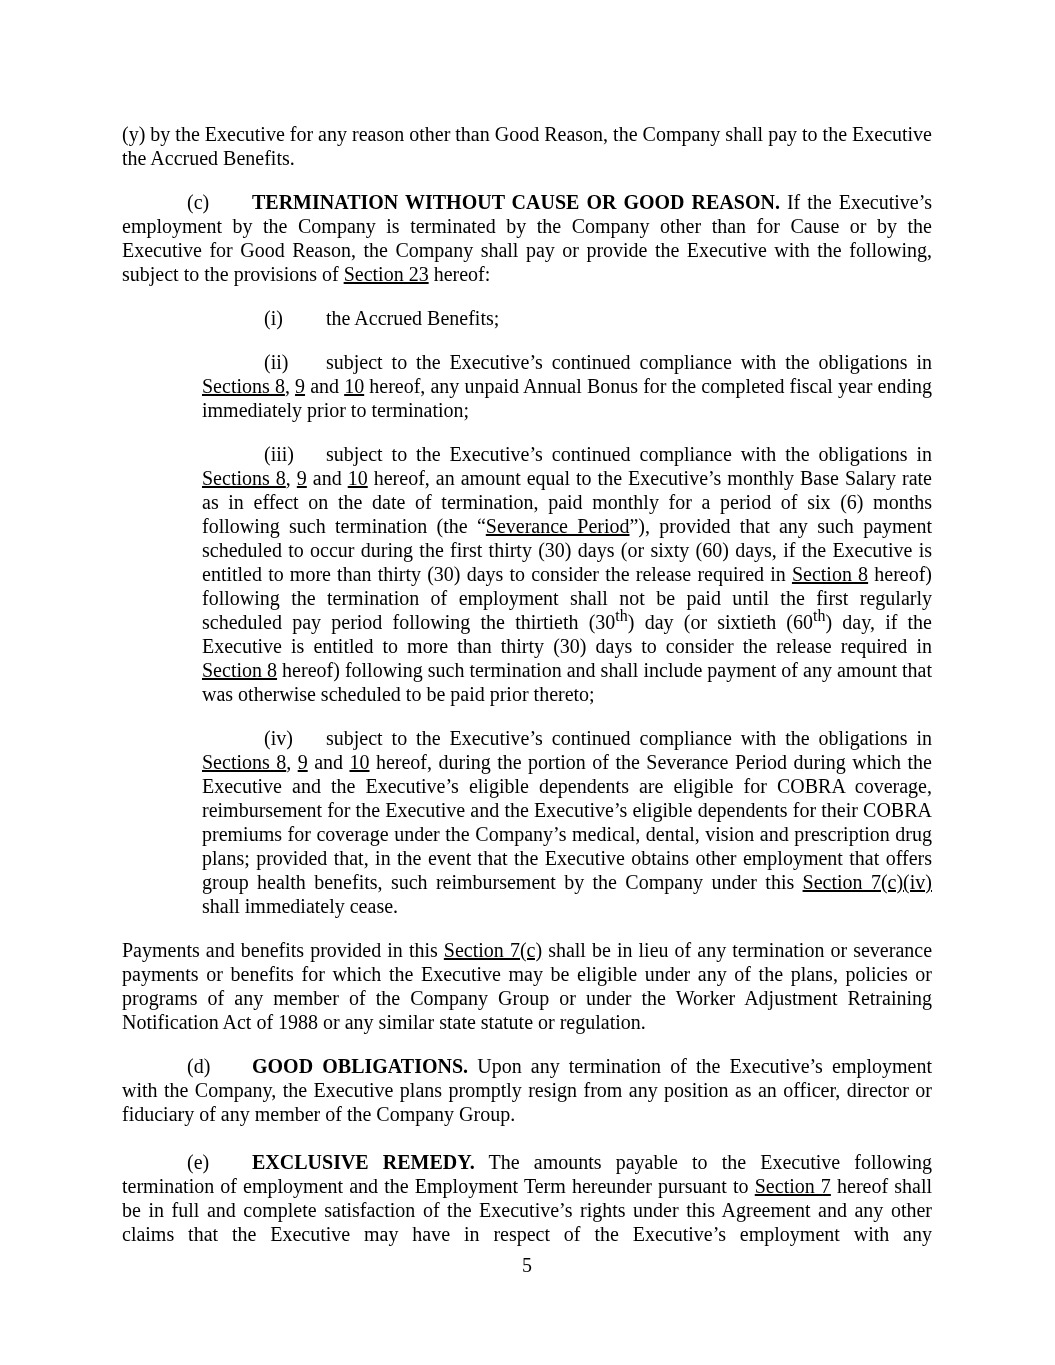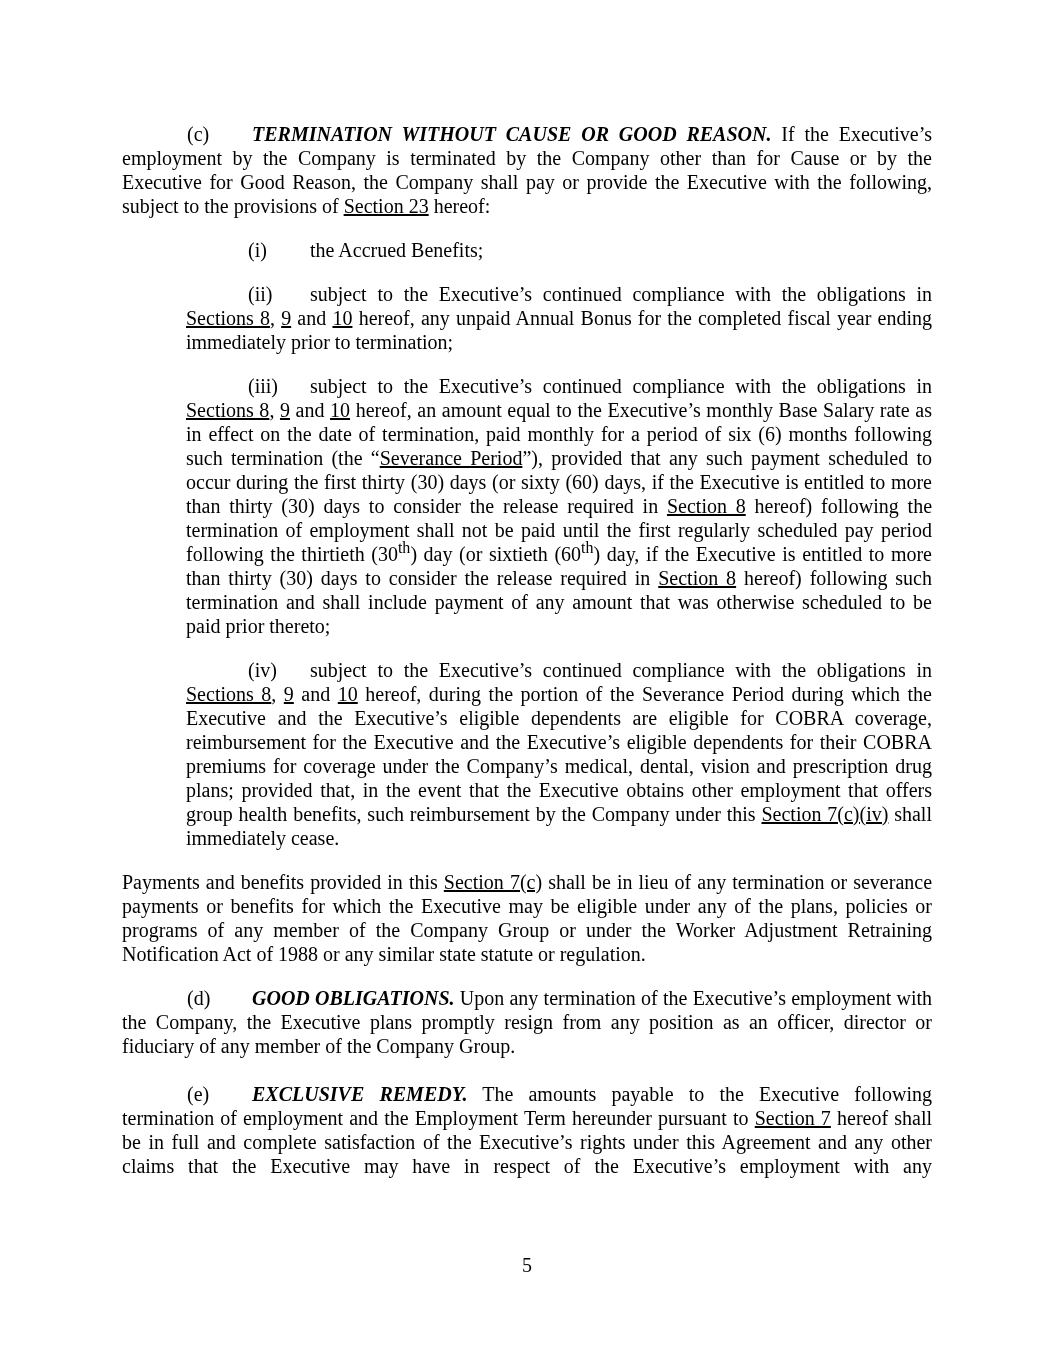--- a/index.html
+++ b/index.html
@@ -15,40 +15,41 @@
     background: #ffffff;
     overflow: hidden;
   }
   .content {
     position: absolute;
     left: 122px; top: 122px; width: 810px;
     font-size: 20px; line-height: 24px;
   }
   .para { text-align: justify; margin-bottom: 20px; }
   .pi { text-indent: 65px; }   
-  .li { margin-left: 64px; text-indent: 62px; } 
+  .li { margin-left: 80px; text-indent: 62px; } 
   .jl { text-align-last: justify; margin-top: 24px; } 
-  .b { font-weight: bold; font-style: italic; }
+  .b { font-weight: bold; }
   .u { text-decoration: underline; }
   .sup { vertical-align: super; font-size: 16px; line-height: 0; }
   .marker { display: inline-block; text-indent: 0; }
   .marker-para { width: 65px; }
   .marker-list { width: 62px; }
   .page-number {
     position: absolute;
     top: 1253px; left: 122px; width: 810px;
     text-align: center;
     font-size: 20px; line-height: 24px;
   }
 </style>
 </head>
 <body>
 
 <div class="page">
   <div class="content">
+    <p class="para"><span>(y) by the Executive for any reason other than Good Reason, the Company shall pay to the Executive the Accrued Benefits.</span></p>
     <p class="para pi"><span class="marker marker-para">(c)</span><span class="b">TERMINATION WITHOUT CAUSE OR GOOD REASON.</span><span> If the Executive’s employment by the Company is terminated by the Company other than for Cause or by the Executive for Good Reason, the Company shall pay or provide the Executive with the following, subject to the provisions of </span><span class="u">Section 23</span><span> hereof:</span></p>
     <p class="para li"><span class="marker marker-list">(i)</span><span>the Accrued Benefits;</span></p>
     <p class="para li"><span class="marker marker-list">(ii)</span><span>subject to the Executive’s continued compliance with the obligations in </span><span class="u">Sections 8</span><span>, </span><span class="u">9</span><span> and </span><span class="u">10</span><span> hereof, any unpaid Annual Bonus for the completed fiscal year ending immediately prior to termination;</span></p>
     <p class="para li"><span class="marker marker-list">(iii)</span><span>subject to the Executive’s continued compliance with the obligations in </span><span class="u">Sections 8</span><span>, </span><span class="u">9</span><span> and </span><span class="u">10</span><span> hereof, an amount equal to the Executive’s monthly Base Salary rate as in effect on the date of termination, paid monthly for a period of six (6) months following such termination (the “</span><span class="u">Severance Period</span><span>”), provided that any such payment scheduled to occur during the first thirty (30) days (or sixty (60) days, if the Executive is entitled to more than thirty (30) days to consider the release required in </span><span class="u">Section 8</span><span> hereof) following the termination of employment shall not be paid until the first regularly scheduled pay period following the thirtieth (30</span><span class="sup">th</span><span>) day (or sixtieth (60</span><span class="sup">th</span><span>) day, if the Executive is entitled to more than thirty (30) days to consider the release required in </span><span class="u">Section 8</span><span> hereof) following such termination and shall include payment of any amount that was otherwise scheduled to be paid prior thereto;</span></p>
     <p class="para li"><span class="marker marker-list">(iv)</span><span>subject to the Executive’s continued compliance with the obligations in </span><span class="u">Sections 8</span><span>, </span><span class="u">9</span><span> and </span><span class="u">10</span><span> hereof, during the portion of the Severance Period during which the Executive and the Executive’s eligible dependents are eligible for COBRA coverage, reimbursement for the Executive and the Executive’s eligible dependents for their COBRA premiums for coverage under the Company’s medical, dental, vision and prescription drug plans; provided that, in the event that the Executive obtains other employment that offers group health benefits, such reimbursement by the Company under this </span><span class="u">Section 7(c)(iv)</span><span> shall immediately cease.</span></p>
     <p class="para"><span>Payments and benefits provided in this </span><span class="u">Section 7(c)</span><span> shall be in lieu of any termination or severance payments or benefits for which the Executive may be eligible under any of the plans, policies or programs of any member of the Company Group or under the Worker Adjustment Retraining Notification Act of 1988 or any similar state statute or regulation.</span></p>
     <p class="para pi"><span class="marker marker-para">(d)</span><span class="b">GOOD OBLIGATIONS.</span><span> Upon any termination of the Executive’s employment with the Company, the Executive plans promptly resign from any position as an officer, director or fiduciary of any member of the Company Group.</span></p>
     <p class="para pi jl"><span class="marker marker-para">(e)</span><span class="b">EXCLUSIVE REMEDY.</span><span> The amounts payable to the Executive following termination of employment and the Employment Term hereunder pursuant to </span><span class="u">Section 7</span><span> hereof shall be in full and complete satisfaction of the Executive’s rights under this Agreement and any other claims that the Executive may have in respect of the Executive’s employment with any</span></p>
   </div>
   <div class="page-number">5</div>

